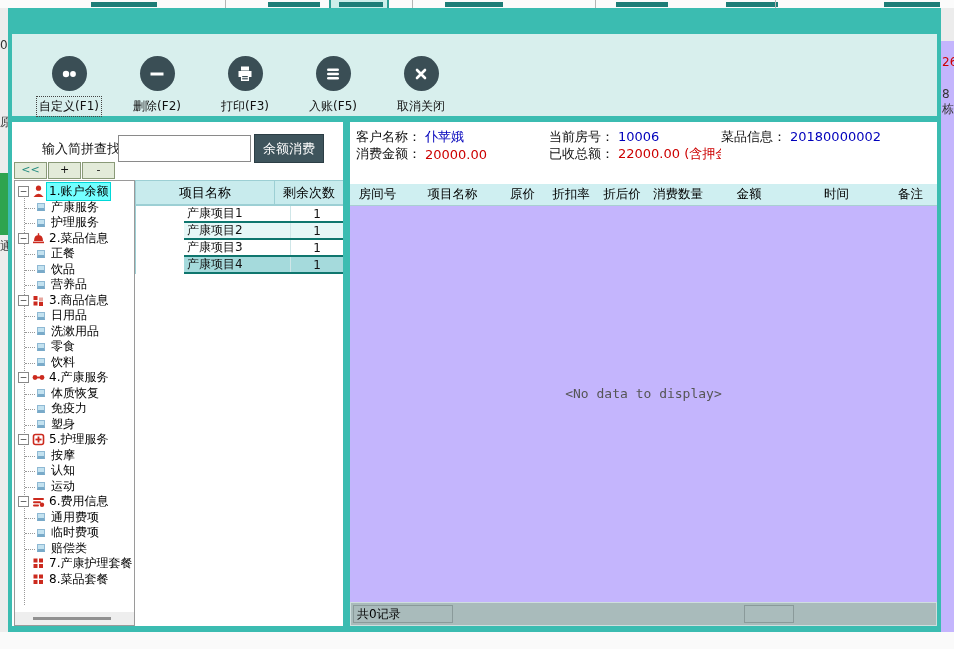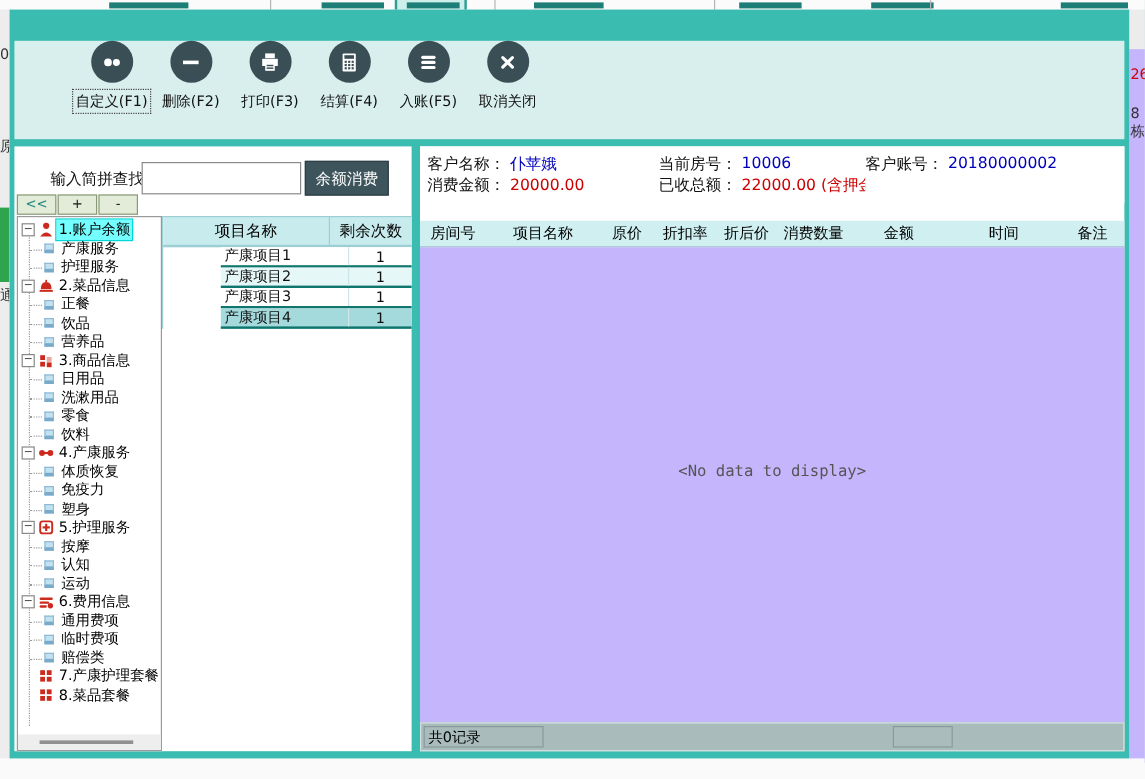--- a/index.html
+++ b/index.html
@@ -25,21 +25,21 @@
   .dialog { position:absolute; left:8px; top:8px; width:933px; height:624px;
     background:var(--teal); }
   .titlebar { position:absolute; left:0; top:0; width:100%; height:26px; background:var(--teal);
     display:flex; align-items:center; }
   .titlebar .title { color:#fff; font-weight:bold; font-size:14px; padding-left:8px; letter-spacing:2px; }
   .titlebar .close-x { position:absolute; right:12px; top:3px; color:#dd0000; font-weight:bold;
     font-size:16px; cursor:pointer; font-family:"DejaVu Sans",sans-serif; }
 
   
   .toolbar { position:absolute; left:4px; top:26px; width:925px; height:82px; background:var(--toolbarBg);
-    display:flex; align-items:flex-start; padding-left:48px; }
+    display:flex; align-items:flex-end; padding-left:24px; gap:22px; }
   .tb-item { width:66px; display:flex; flex-direction:column; align-items:center; cursor:pointer; }
   .tb-circle { width:35px; height:35px; border-radius:50%; background:var(--iconCircle);
     display:flex; align-items:center; justify-content:center; margin-bottom:6px; }
   .tb-circle svg { display:block; }
   .tb-label { font-size:12px; color:#111; white-space:nowrap; padding:1px 2px; }
   .tb-label.focused { outline:1px dotted #444; }
 
   
   .left-panel { position:absolute; left:4px; top:114px; width:331px; height:504px; background:#fff; }
   .right-panel { position:absolute; left:342px; top:114px; width:587px; height:504px; background:#fff; }
@@ -178,42 +178,20 @@
               <rect x="7.2" y="14.2" width="5.6" height="1.2" fill="#3a4e55"></rect>
             </svg>
           </span>
         </div>
         <div class="tb-label">打印(F3)</div>
       </div>
       <div class="tb-item">
         <div class="tb-circle">
           <span>
             <svg width="20" height="20">
-              <rect x="4.5" y="2.5" width="11" height="15" rx="1" fill="#ffffff"></rect>
-              <rect x="6" y="4" width="8" height="3" fill="#3a4e55"></rect>
-              <g fill="#3a4e55">
-                <rect x="6.2" y="8.6" width="1.8" height="1.8"></rect>
-                <rect x="9.1" y="8.6" width="1.8" height="1.8"></rect>
-                <rect x="12" y="8.6" width="1.8" height="1.8"></rect>
-                <rect x="6.2" y="11.3" width="1.8" height="1.8"></rect>
-                <rect x="9.1" y="11.3" width="1.8" height="1.8"></rect>
-                <rect x="12" y="11.3" width="1.8" height="1.8"></rect>
-                <rect x="6.2" y="14" width="1.8" height="1.8"></rect>
-                <rect x="9.1" y="14" width="1.8" height="1.8"></rect>
-                <rect x="12" y="14" width="1.8" height="1.8"></rect>
-              </g>
-            </svg>
-          </span>
-        </div>
-        <div class="tb-label">结算(F4)</div>
-      </div>
-      <div class="tb-item">
-        <div class="tb-circle">
-          <span>
-            <svg width="20" height="20">
               <g fill="#ffffff">
                 <rect x="4" y="4.5" width="12" height="2.6" rx="1.3"></rect>
                 <rect x="4" y="8.7" width="12" height="2.6" rx="1.3"></rect>
                 <rect x="4" y="12.9" width="12" height="2.6" rx="1.3"></rect>
               </g>
             </svg>
           </span>
         </div>
         <div class="tb-label">入账(F5)</div>
       </div>
@@ -440,21 +418,21 @@
     <div class="customer" id="customer">
         <div class="cfield">
           <span class="lab">客户名称：</span>
           <span class="val blue">仆苹娥</span>
         </div>
         <div class="cfield">
           <span class="lab">当前房号：</span>
           <span class="val blue">10006</span>
         </div>
         <div class="cfield">
-          <span class="lab">客户账号：</span>
+          <span class="lab">菜品信息：</span>
           <span class="val blue">20180000002</span>
         </div>
         <div class="cfield">
           <span class="lab">消费金额：</span>
           <span class="val red">20000.00</span>
         </div>
         <div class="cfield">
           <span class="lab">已收总额：</span>
           <span class="val red">22000.00 (含押金: 2000.00)</span>
         </div>

